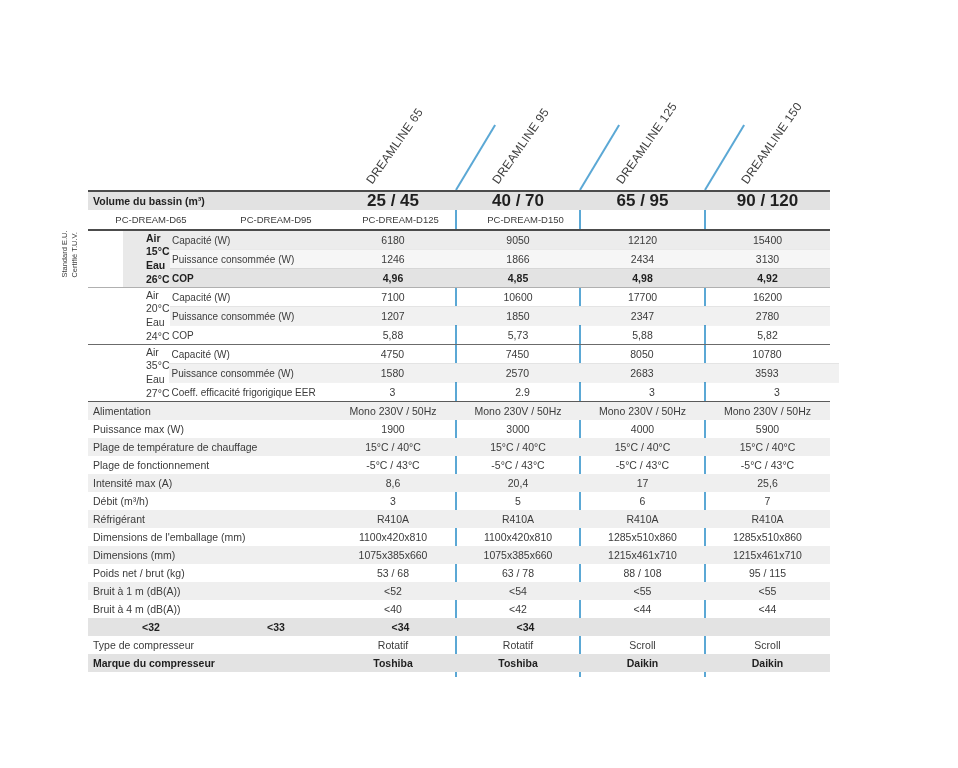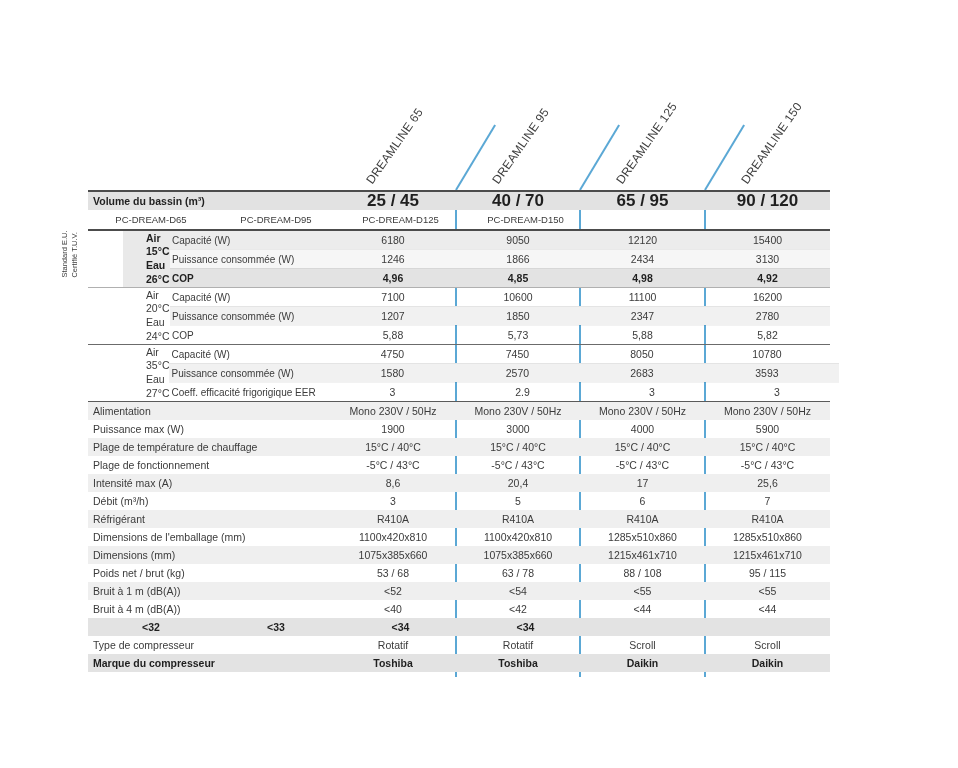--- a/index.html
+++ b/index.html
@@ -134,21 +134,21 @@
       <div class="group group-1">
         <div class="group-label-cell">
           <div>Air 20°C</div>
           <div>Eau 24°C</div>
         </div>
         <div class="group-rows">
           <div class="sub-row">
             <div class="sub-label-cell">Capacité (W)</div>
             <div class="val-cell" style="width: 126px;">7100</div>
             <div class="val-cell" style="width: 124px;">10600</div>
-            <div class="val-cell" style="width: 125px;">11100</div>
+            <div class="val-cell" style="width: 125px;">17700</div>
             <div class="val-cell" style="width: 125px;">16200</div>
           </div>
           <div class="sub-row shade-mid">
             <div class="sub-label-cell">Puissance consommée (W)</div>
             <div class="val-cell" style="width: 126px;">1207</div>
             <div class="val-cell" style="width: 124px;">1850</div>
             <div class="val-cell" style="width: 125px;">2347</div>
             <div class="val-cell" style="width: 125px;">2780</div>
           </div>
           <div class="sub-row">

